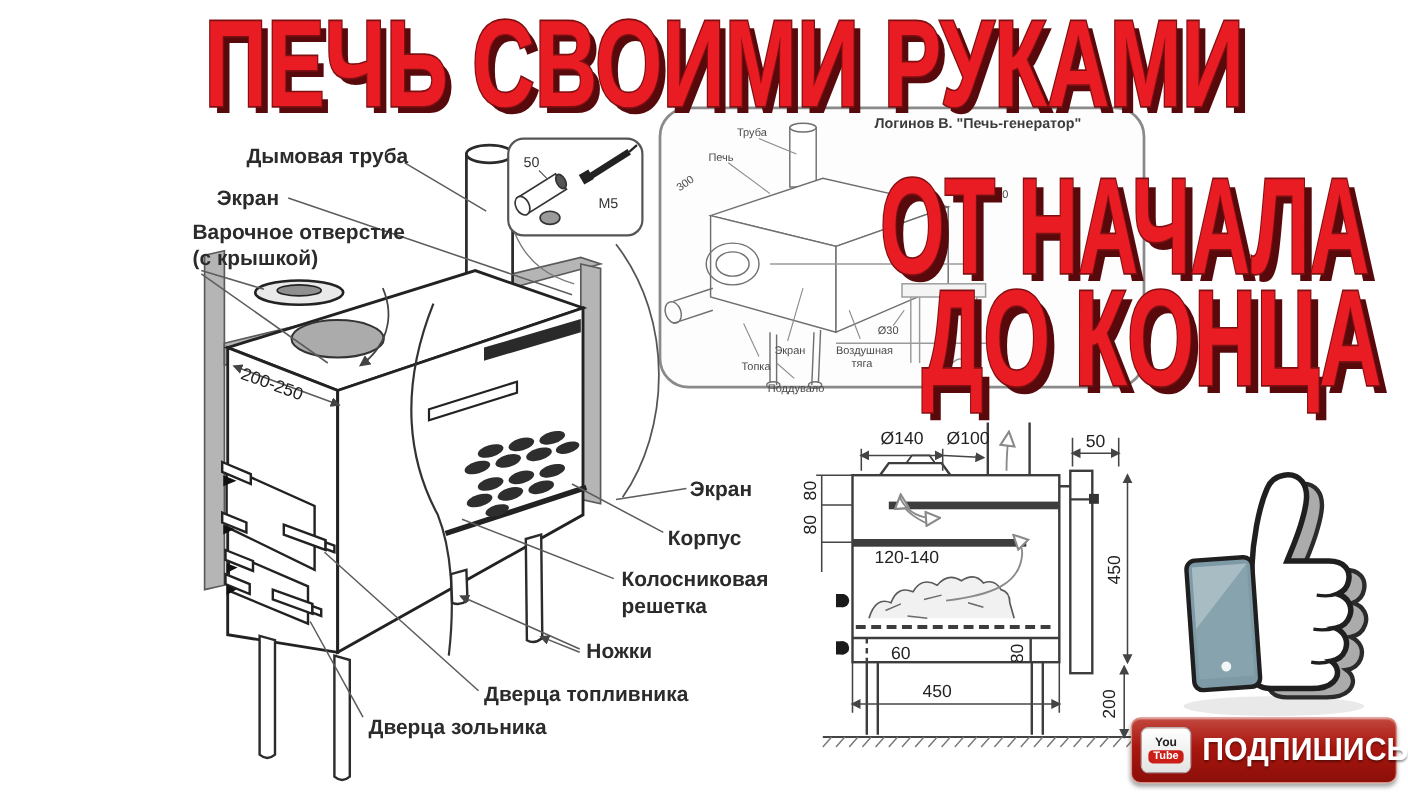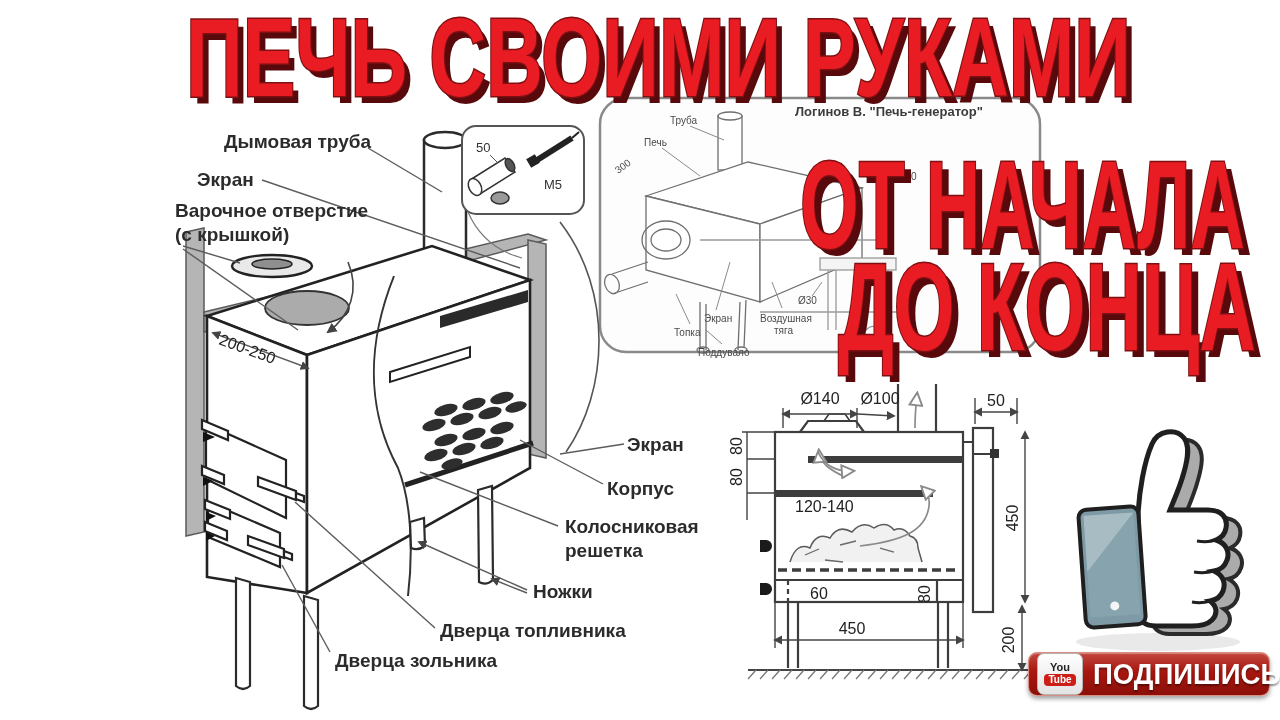--- a/index.html
+++ b/index.html
@@ -6,21 +6,21 @@
   .stage{position:relative;width:1280px;height:720px;background:#ffffff;overflow:hidden;
          font-family:"Liberation Sans",sans-serif;}
   svg text{font-family:"Liberation Sans",sans-serif;}
   .lbl{font-size:19px;font-weight:bold;fill:#2b2b2b;}
   .lbl-sm{font-size:10px;fill:#4a4a4a;}
   .cap{font-size:13px;fill:#3c3c3c;font-weight:bold;}
   .dim{font-size:16px;fill:#222;}
   .dim-sm{font-size:13px;fill:#333;}
   .title-main{font-weight:bold;fill:#e81c22;stroke:#7e0f12;stroke-width:3;paint-order:stroke;}
   .title-shadow{font-weight:bold;fill:#57090c;}
-  .subscribe{position:absolute;left:1028px;top:652px;width:242px;height:44px;border-radius:9px;
+  .subscribe{position:absolute;left:1028px;top:652px;width:242px;height:60px;border-radius:9px;
      background:linear-gradient(#c2473e 0%,#a8170f 45%,#8c0f09 100%);
      border:1px solid #d98c80;box-shadow:0 3px 4px rgba(0,0,0,.35), inset 0 1px 1px rgba(255,255,255,.35);
      display:flex;align-items:center;gap:10px;padding:0 8px;box-sizing:border-box;cursor:pointer;}
   .yt-badge{width:44px;height:40px;border-radius:7px;background:linear-gradient(#ffffff,#e3e3e3);
      border:1px solid #b5b5b5;display:flex;flex-direction:column;align-items:center;justify-content:center;
      line-height:1;flex:0 0 auto;}
   .yt-you{font-size:11px;font-weight:bold;color:#222;}
   .yt-tube{font-size:10px;font-weight:bold;color:#fff;background:#cc1d17;border-radius:4px;
      padding:1px 4px;margin-top:1px;}
   .sub-label{color:#fff;font-size:29px;font-weight:bold;letter-spacing:0px;transform:scaleX(.95);

